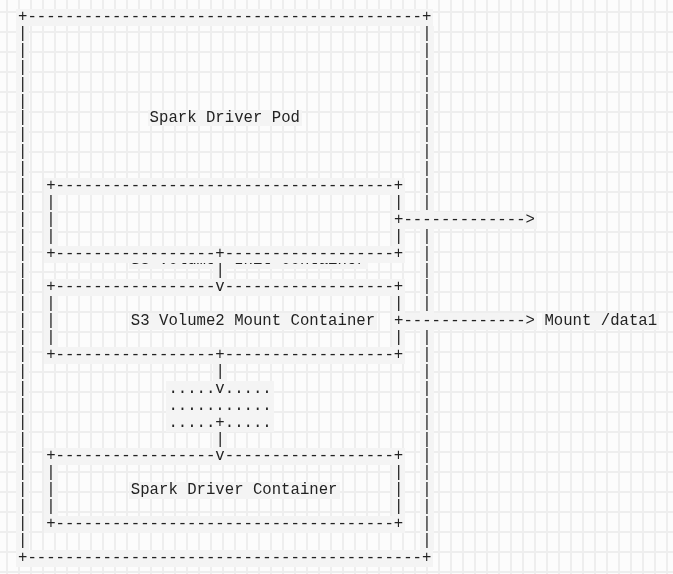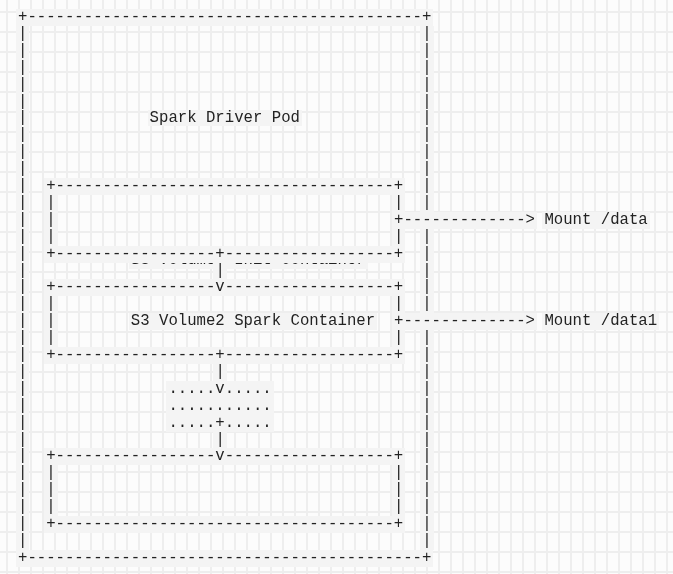--- a/index.html
+++ b/index.html
@@ -60,41 +60,40 @@
     <span class="seg" style="left: 46.2px; top: 178px;">+------------------------------------+</span>
     <span class="seg" style="left: 422.2px; top: 178px;">|</span>
     <span class="seg" style="left: 18px; top: 194.9px;">|</span>
     <span class="seg" style="left: 46.2px; top: 194.9px;">|</span>
     <span class="seg" style="left: 394px; top: 194.9px;">|</span>
     <span class="seg" style="left: 422.2px; top: 194.9px;">|</span>
     <span class="seg" style="left: 18px; top: 211.8px;">|</span>
     <span class="seg" style="left: 46.2px; top: 211.8px;">|</span>
     <span class="seg" style="left: 130.8px; top: 211.8px; margin-top: 40px;">S3 Volume1 Init Container</span>
     <span class="seg" style="left: 394px; top: 211.8px;">+-------------&gt;</span>
-    <span class="seg" style="left: 544.4px; top: 211.8px;">Mount /data</span>
     <span class="seg" style="left: 18px; top: 228.7px;">|</span>
     <span class="seg" style="left: 46.2px; top: 228.7px;">|</span>
     <span class="seg" style="left: 394px; top: 228.7px;">|</span>
     <span class="seg" style="left: 422.2px; top: 228.7px;">|</span>
     <span class="seg" style="left: 18px; top: 245.6px;">|</span>
     <span class="seg" style="left: 46.2px; top: 245.6px;">+-----------------+------------------+</span>
     <span class="seg" style="left: 422.2px; top: 245.6px;">|</span>
     <span class="seg" style="left: 18px; top: 262.5px;">|</span>
     <span class="seg" style="left: 215.4px; top: 262.5px;">|</span>
     <span class="seg" style="left: 422.2px; top: 262.5px;">|</span>
     <span class="seg" style="left: 18px; top: 279.4px;">|</span>
     <span class="seg" style="left: 46.2px; top: 279.4px;">+-----------------v------------------+</span>
     <span class="seg" style="left: 422.2px; top: 279.4px;">|</span>
     <span class="seg" style="left: 18px; top: 296.3px;">|</span>
     <span class="seg" style="left: 46.2px; top: 296.3px;">|</span>
     <span class="seg" style="left: 394px; top: 296.3px;">|</span>
     <span class="seg" style="left: 422.2px; top: 296.3px;">|</span>
     <span class="seg" style="left: 18px; top: 313.2px;">|</span>
     <span class="seg" style="left: 46.2px; top: 313.2px;">|</span>
-    <span class="seg" style="left: 130.8px; top: 313.2px;">S3 Volume2 Spark Container</span>
+    <span class="seg" style="left: 130.8px; top: 313.2px;">S3 Volume2 Mount Container</span>
     <span class="seg" style="left: 394px; top: 313.2px;">+-------------&gt;</span>
     <span class="seg" style="left: 544.4px; top: 313.2px; text-align: right;">Mount /data1</span>
     <span class="seg" style="left: 18px; top: 330.1px;">|</span>
     <span class="seg" style="left: 46.2px; top: 330.1px;">|</span>
     <span class="seg" style="left: 394px; top: 330.1px;">|</span>
     <span class="seg" style="left: 422.2px; top: 330.1px;">|</span>
     <span class="seg" style="left: 18px; top: 347px;">|</span>
     <span class="seg" style="left: 46.2px; top: 347px;">+-----------------+------------------+</span>
     <span class="seg" style="left: 422.2px; top: 347px;">|</span>
     <span class="seg" style="left: 18px; top: 363.9px;">|</span>
@@ -114,20 +113,21 @@
     <span class="seg" style="left: 422.2px; top: 431.5px;">|</span>
     <span class="seg" style="left: 18px; top: 448.4px;">|</span>
     <span class="seg" style="left: 46.2px; top: 448.4px;">+-----------------v------------------+</span>
     <span class="seg" style="left: 422.2px; top: 448.4px;">|</span>
     <span class="seg" style="left: 18px; top: 465.3px;">|</span>
     <span class="seg" style="left: 46.2px; top: 465.3px;">|</span>
     <span class="seg" style="left: 394px; top: 465.3px;">|</span>
     <span class="seg" style="left: 422.2px; top: 465.3px;">|</span>
     <span class="seg" style="left: 18px; top: 482.2px;">|</span>
     <span class="seg" style="left: 46.2px; top: 482.2px;">|</span>
+    <span class="seg" style="left: 130.8px; top: 482.2px;">Spark Driver Container</span>
     <span class="seg" style="left: 394px; top: 482.2px;">|</span>
     <span class="seg" style="left: 422.2px; top: 482.2px;">|</span>
     <span class="seg" style="left: 18px; top: 499.1px;">|</span>
     <span class="seg" style="left: 46.2px; top: 499.1px;">|</span>
     <span class="seg" style="left: 394px; top: 499.1px;">|</span>
     <span class="seg" style="left: 422.2px; top: 499.1px;">|</span>
     <span class="seg" style="left: 18px; top: 516px;">|</span>
     <span class="seg" style="left: 46.2px; top: 516px;">+------------------------------------+</span>
     <span class="seg" style="left: 422.2px; top: 516px;">|</span>
     <span class="seg" style="left: 18px; top: 532.9px;">|</span>

